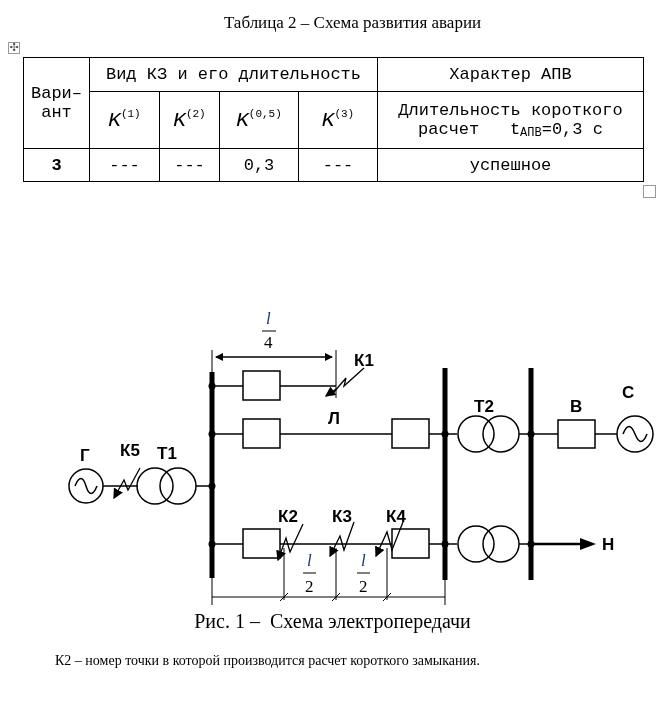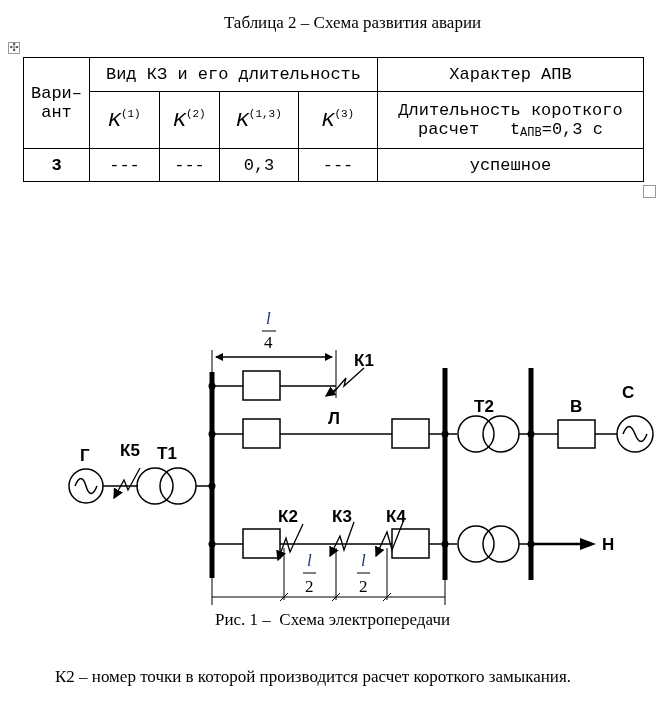--- a/index.html
+++ b/index.html
@@ -21,22 +21,22 @@
   .c3 { width: 78px; } .c4 { width: 78px; } .c5 { width: 265px; margin-top: 32px; }
   .r1 { height: 34px; } .r2 { height: 57px; } .r3 { height: 33px; }
   .kk { font-style: italic; font-size: 21px; }
   .kk sup { font-style: normal; font-size: 11px; vertical-align: 9px; }
   .small-sub { font-size: 12px; vertical-align: -2px; }
   .bold { font-weight: bold; }
   svg.diagram { position: absolute; left: 0; top: 300px; }
   .lbl { font-family: "Liberation Sans", sans-serif; font-weight: bold; font-size: 17px; }
   .frac { font-family: "Liberation Serif", serif; font-size: 17px; fill: #1f3a78; }
   .frac-den { fill: #000; }
-  .caption { position: absolute; left: 0; top: 610px; width: 665px; text-align: center; font-size: 17px; }
-  .note { position: absolute; left: 55px; top: 650px; width: 520px; font-size: 17px; line-height: 22px; margin-top: 16px; }
+  .caption { position: absolute; left: 0; top: 610px; width: 665px; text-align: center; font-size: 20px; }
+  .note { position: absolute; left: 55px; top: 650px; width: 520px; font-size: 14px; line-height: 22px; }
 </style>
 </head>
 <body>
 
 <div class="title">Таблица 2 – Схема развития аварии</div>
 
 <div class="move-handle">✣</div>
 
 <table class="t">
   <tbody>
@@ -44,21 +44,21 @@
     <td class="c0" rowspan="2">
       <span>Вари–</span><br>
       <span>ант</span>
     </td>
     <td colspan="4">Вид КЗ и его длительность</td>
     <td class="c5">Характер АПВ</td>
   </tr>
   <tr class="r2">
     <td class="c1 kk"><span>K</span><sup>(1)</sup></td>
     <td class="c2 kk"><span>K</span><sup>(2)</sup></td>
-    <td class="c3 kk"><span>K</span><sup>(1,3)</sup></td>
+    <td class="c3 kk"><span>K</span><sup>(0,5)</sup></td>
     <td class="c4 kk"><span>K</span><sup>(3)</sup></td>
     <td class="c5">
       <span>Длительность короткого</span><br>
       <span style="white-space:pre">расчет   t</span><span class="small-sub">АПВ</span><span>=0,3 с</span>
     </td>
   </tr>
   <tr class="r3">
     <td class="bold">3</td>
     <td>---</td>
     <td>---</td>

